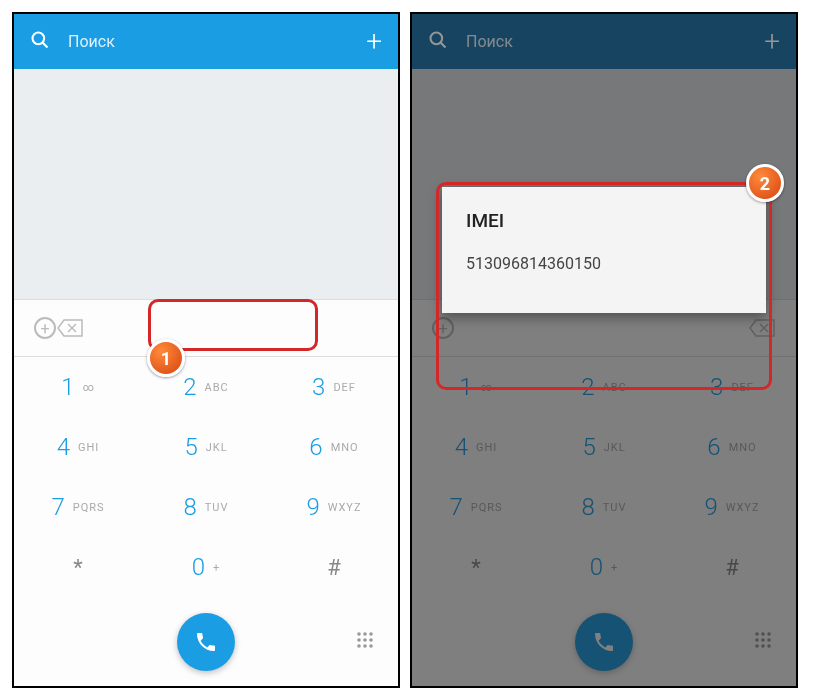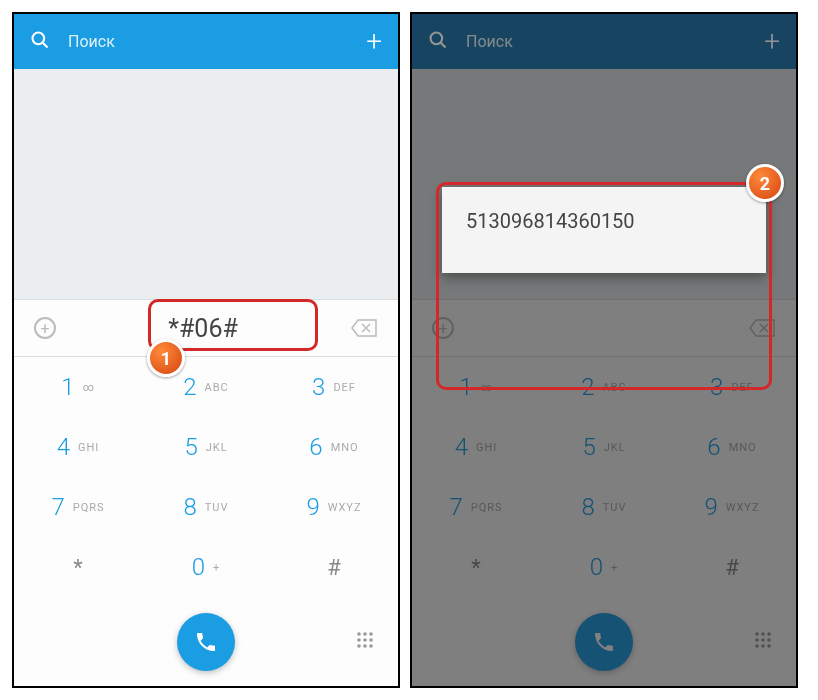--- a/index.html
+++ b/index.html
@@ -25,21 +25,21 @@
     .dots-icon { position: absolute; right: 24px; color: #999; }
     .badge { position: absolute; width: 38px; height: 38px; border-radius: 50%; background: radial-gradient(circle at 35% 30%, #ff8a3a, #d64410); border: 3px solid #fff; display: flex; align-items: center; justify-content: center; color: #fff; font-weight: bold; font-size: 18px; box-shadow: 0 1px 3px rgba(0,0,0,0.4); z-index: 20; }
     .badge-1 { left: 133px; top: 325px; }
     
     .phone-2 .overlay { position: absolute; inset: 0; background: rgba(20,20,20,0.45); z-index: 5; }
     .phone-2 .topbar { background: #1a6ea0; }
     .phone-2 .dialog { position: absolute; left: 30px; right: 30px; top: 173px; background: #f4f4f4; z-index: 10; padding: 22px 24px 12px; box-shadow: 0 4px 12px rgba(0,0,0,0.4); }
     .phone-2 .dialog-highlight { position: absolute; left: 24px; right: 24px; top: 168px; height: 208px; border: 3px solid #d42828; border-radius: 10px; z-index: 15; pointer-events: none; }
     .badge-2 { right: 12px; top: 150px; z-index: 25; }
     .dialog-title { font-size: 19px; font-weight: 500; color: #222; margin-bottom: 22px; }
-    .dialog-value { font-size: 20px; color: #444; margin-bottom: 28px; }
+    .dialog-value { font-size: 16px; color: #444; margin-bottom: 28px; }
     .dialog-actions { text-align: right; }
     .dialog-ok { color: #1b9de3; font-weight: 500; font-size: 15px; display: inline-block; padding: 8px 4px; }
     .phone-2 .keypad, .phone-2 .bottom-row, .phone-2 .input-row, .phone-2 .blank-area { filter: brightness(0.85); }
   </style>
 </head>
 <body>
 
 <div class="phone phone-1">
   <div class="topbar">
     <div class="search">
@@ -49,21 +49,20 @@
             <line x1="15" y1="15" x2="21" y2="21"></line>
           </svg>
       </span>
       <span class="search-placeholder">Поиск</span>
     </div>
     <span class="plus">+</span>
   </div>
   <div class="blank-area"></div>
   <div class="input-row">
     <span class="add-icon">+</span>
-    <span class="input-display">*#06#</span>
     <span class="backspace">
       <svg width="28" height="20" viewBox="0 0 28 20" fill="none" stroke="#bbb" stroke-width="1.5">
           <path d="M8 2 L26 2 L26 18 L8 18 L2 10 Z"></path>
           <line x1="12" y1="6" x2="20" y2="14"></line>
           <line x1="20" y1="6" x2="12" y2="14"></line>
         </svg>
     </span>
   </div>
   <div class="highlight-box"></div>
   <div class="keypad">
@@ -225,17 +224,18 @@
           <circle cx="9" cy="9" r="1.8"></circle>
           <circle cx="15" cy="9" r="1.8"></circle>
           <circle cx="3" cy="15" r="1.8"></circle>
           <circle cx="9" cy="15" r="1.8"></circle>
           <circle cx="15" cy="15" r="1.8"></circle>
         </svg>
     </span>
   </div>
   <div class="overlay"></div>
   <div class="dialog">
+    <div class="dialog-title">IMEI</div>
     <div class="dialog-value">513096814360150</div>
   </div>
   <div class="dialog-highlight"></div>
   <div class="badge badge-2">2</div>
 </div>
 
 </body></html>

